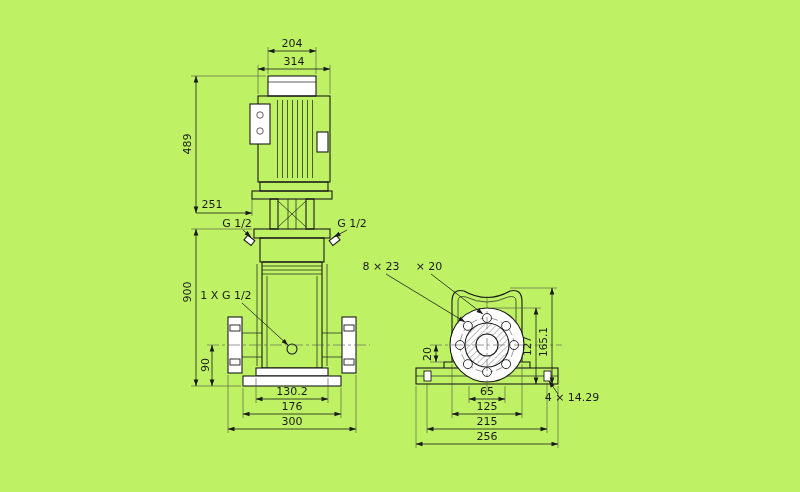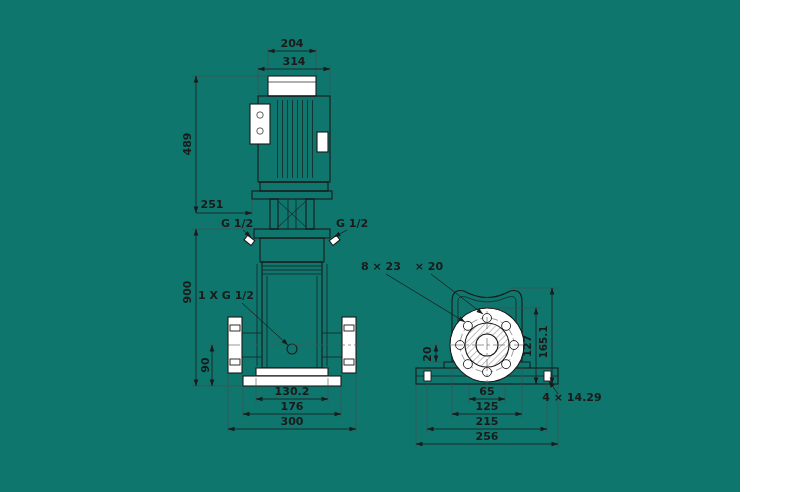--- a/index.html
+++ b/index.html
@@ -1,17 +1,17 @@
 <!DOCTYPE html>
 <html><head>
 <meta charset="utf-8">
 <style>
   html,body{margin:0;padding:0;background:#fff;}
-  .canvas{position:relative;width:740px;height:492px;background:#0f766e;overflow:hidden;
-          font-family:"DejaVu Sans", sans-serif;font-weight:bold;}
+  .canvas{position:relative;width:800px;height:492px;background:#bef264;overflow:hidden;
+          font-family:"DejaVu Sans", sans-serif;}
   svg{display:block}
   .dim{font-size:11px;fill:#1a1a1a;font-family:"DejaVu Sans", sans-serif;}
   .small{font-size:10.5px;}
   .outline{fill:none;stroke:#1a1a1a;stroke-width:1.1;}
   .solid{fill:#ffffff;stroke:#1a1a1a;stroke-width:1.1;}
   .thin{fill:none;stroke:#1a1a1a;stroke-width:0.7;}
   .hole{fill:#ffffff;stroke:#1a1a1a;stroke-width:0.9;}
   .ext{fill:none;stroke:#4a4a4a;stroke-width:0.6;}
   .dimline{fill:none;stroke:#1a1a1a;stroke-width:0.8;}
   .leader{fill:none;stroke:#1a1a1a;stroke-width:0.8;}

